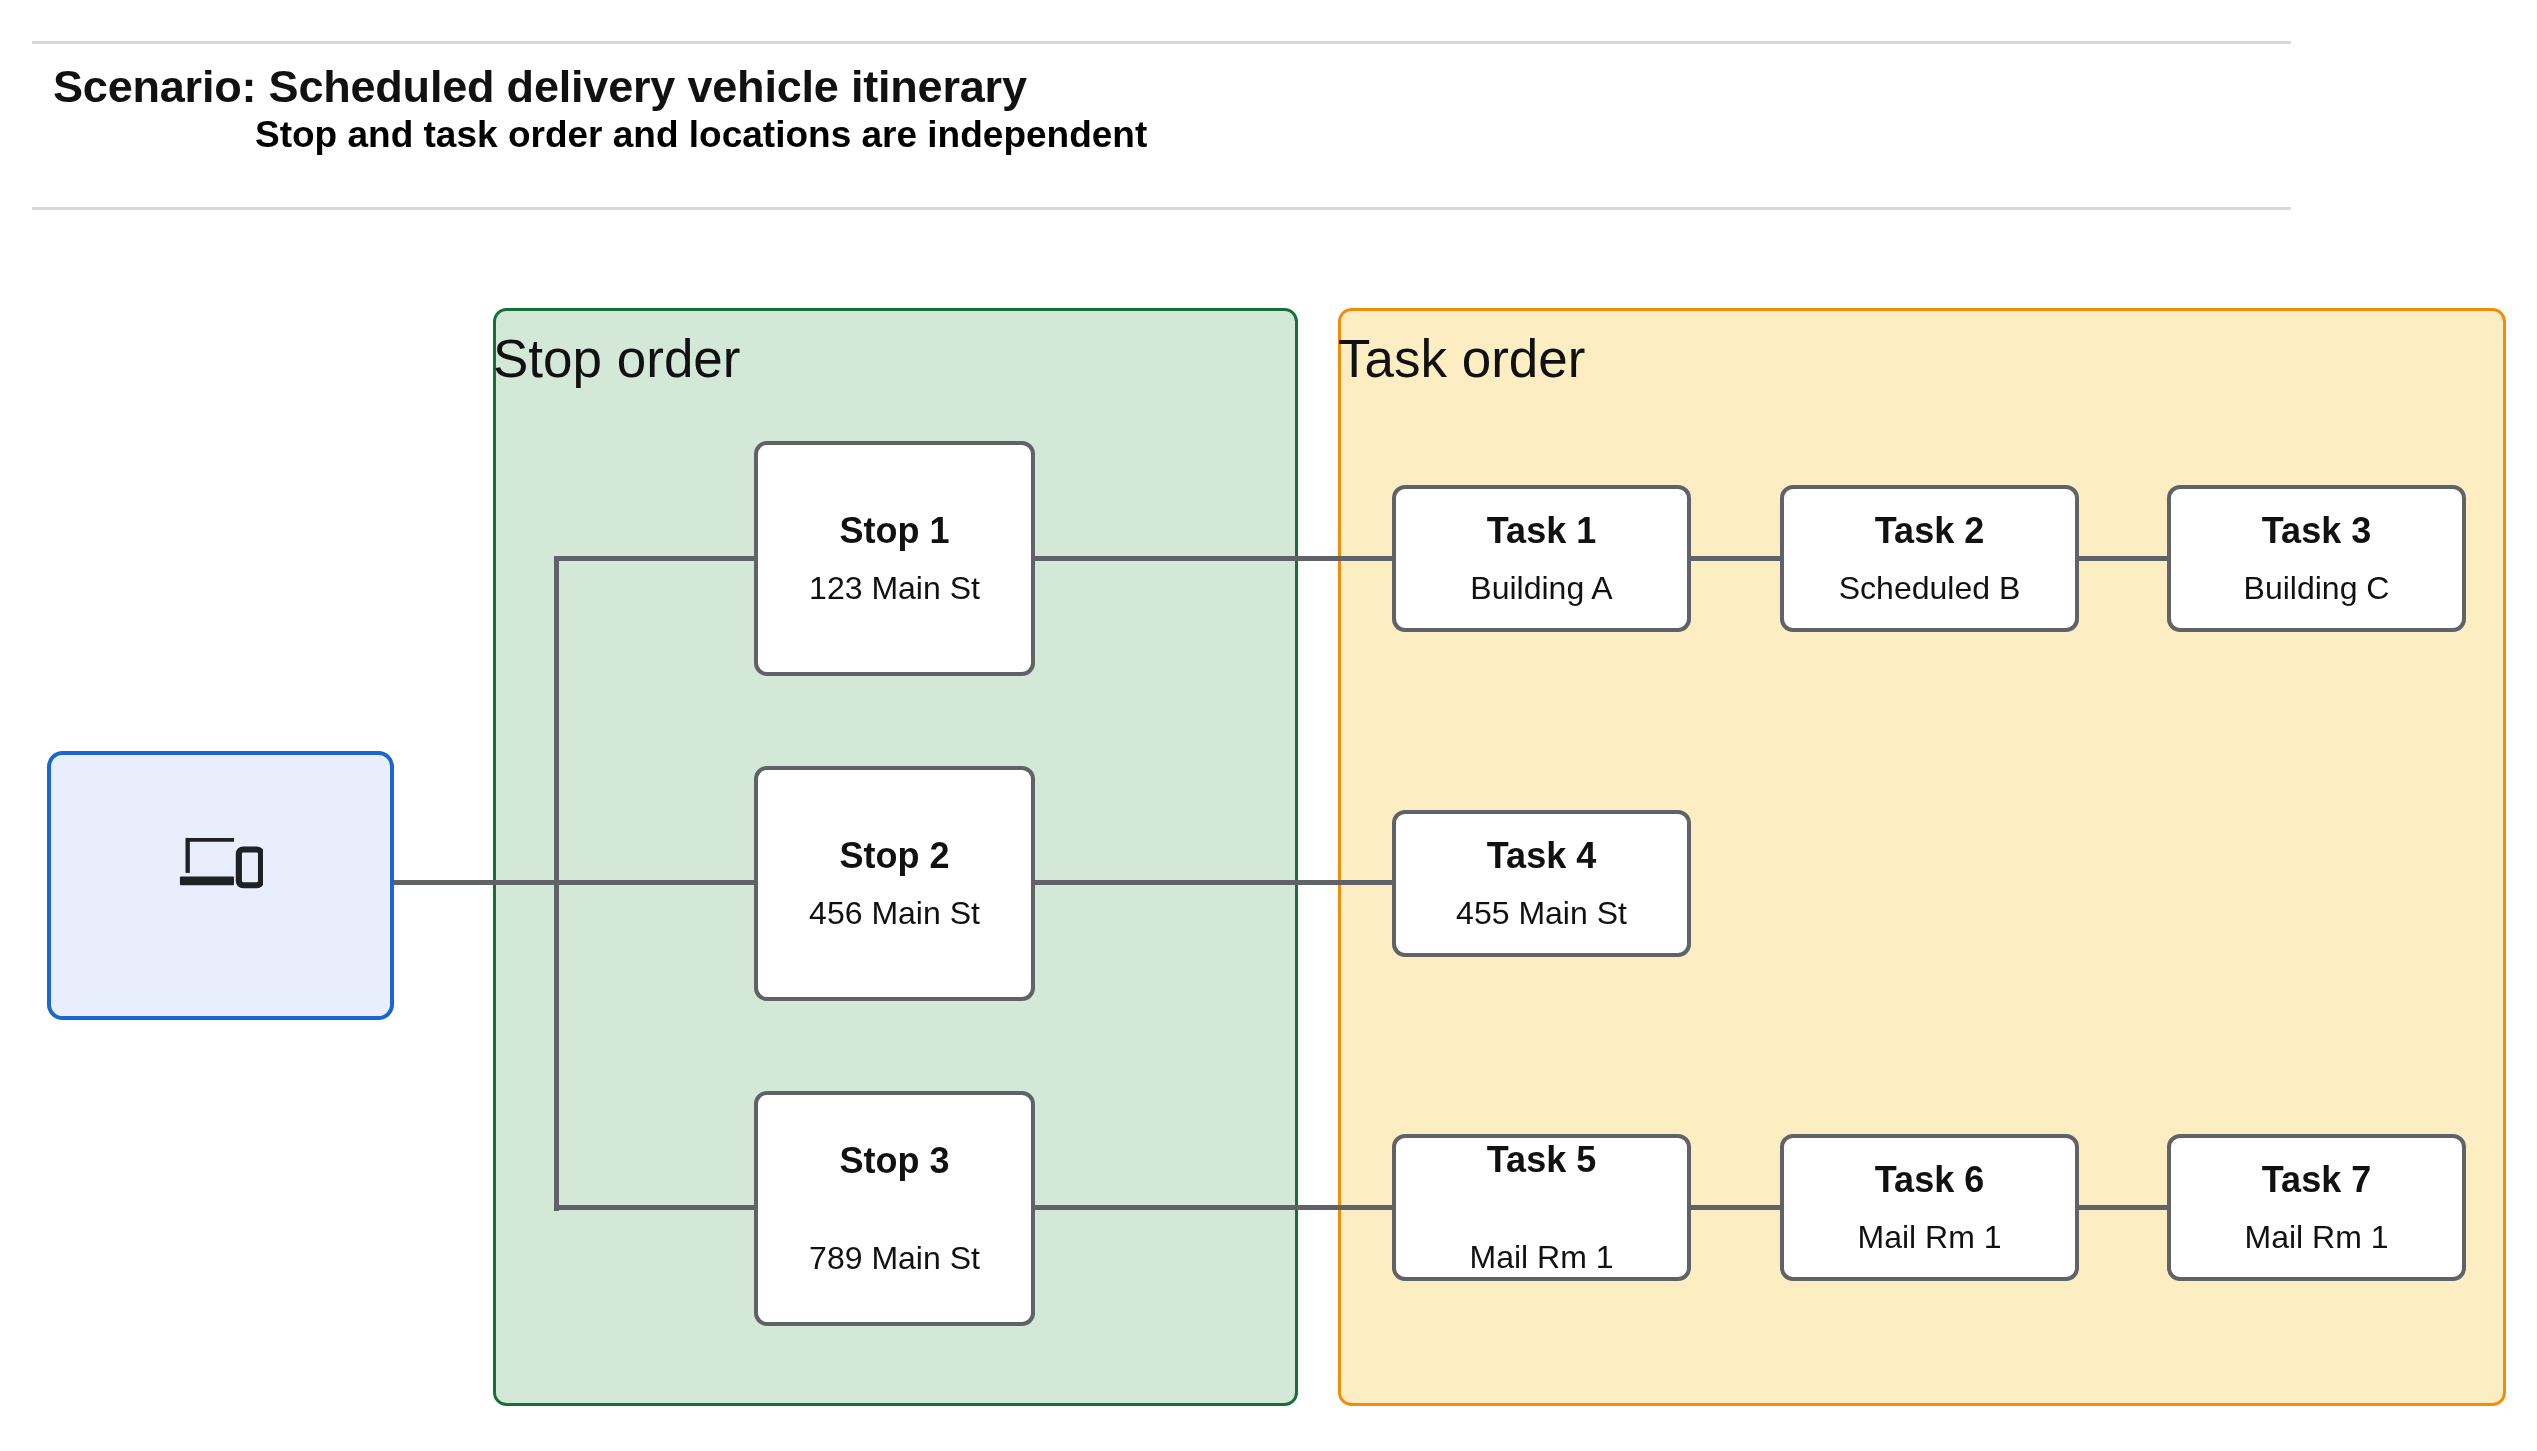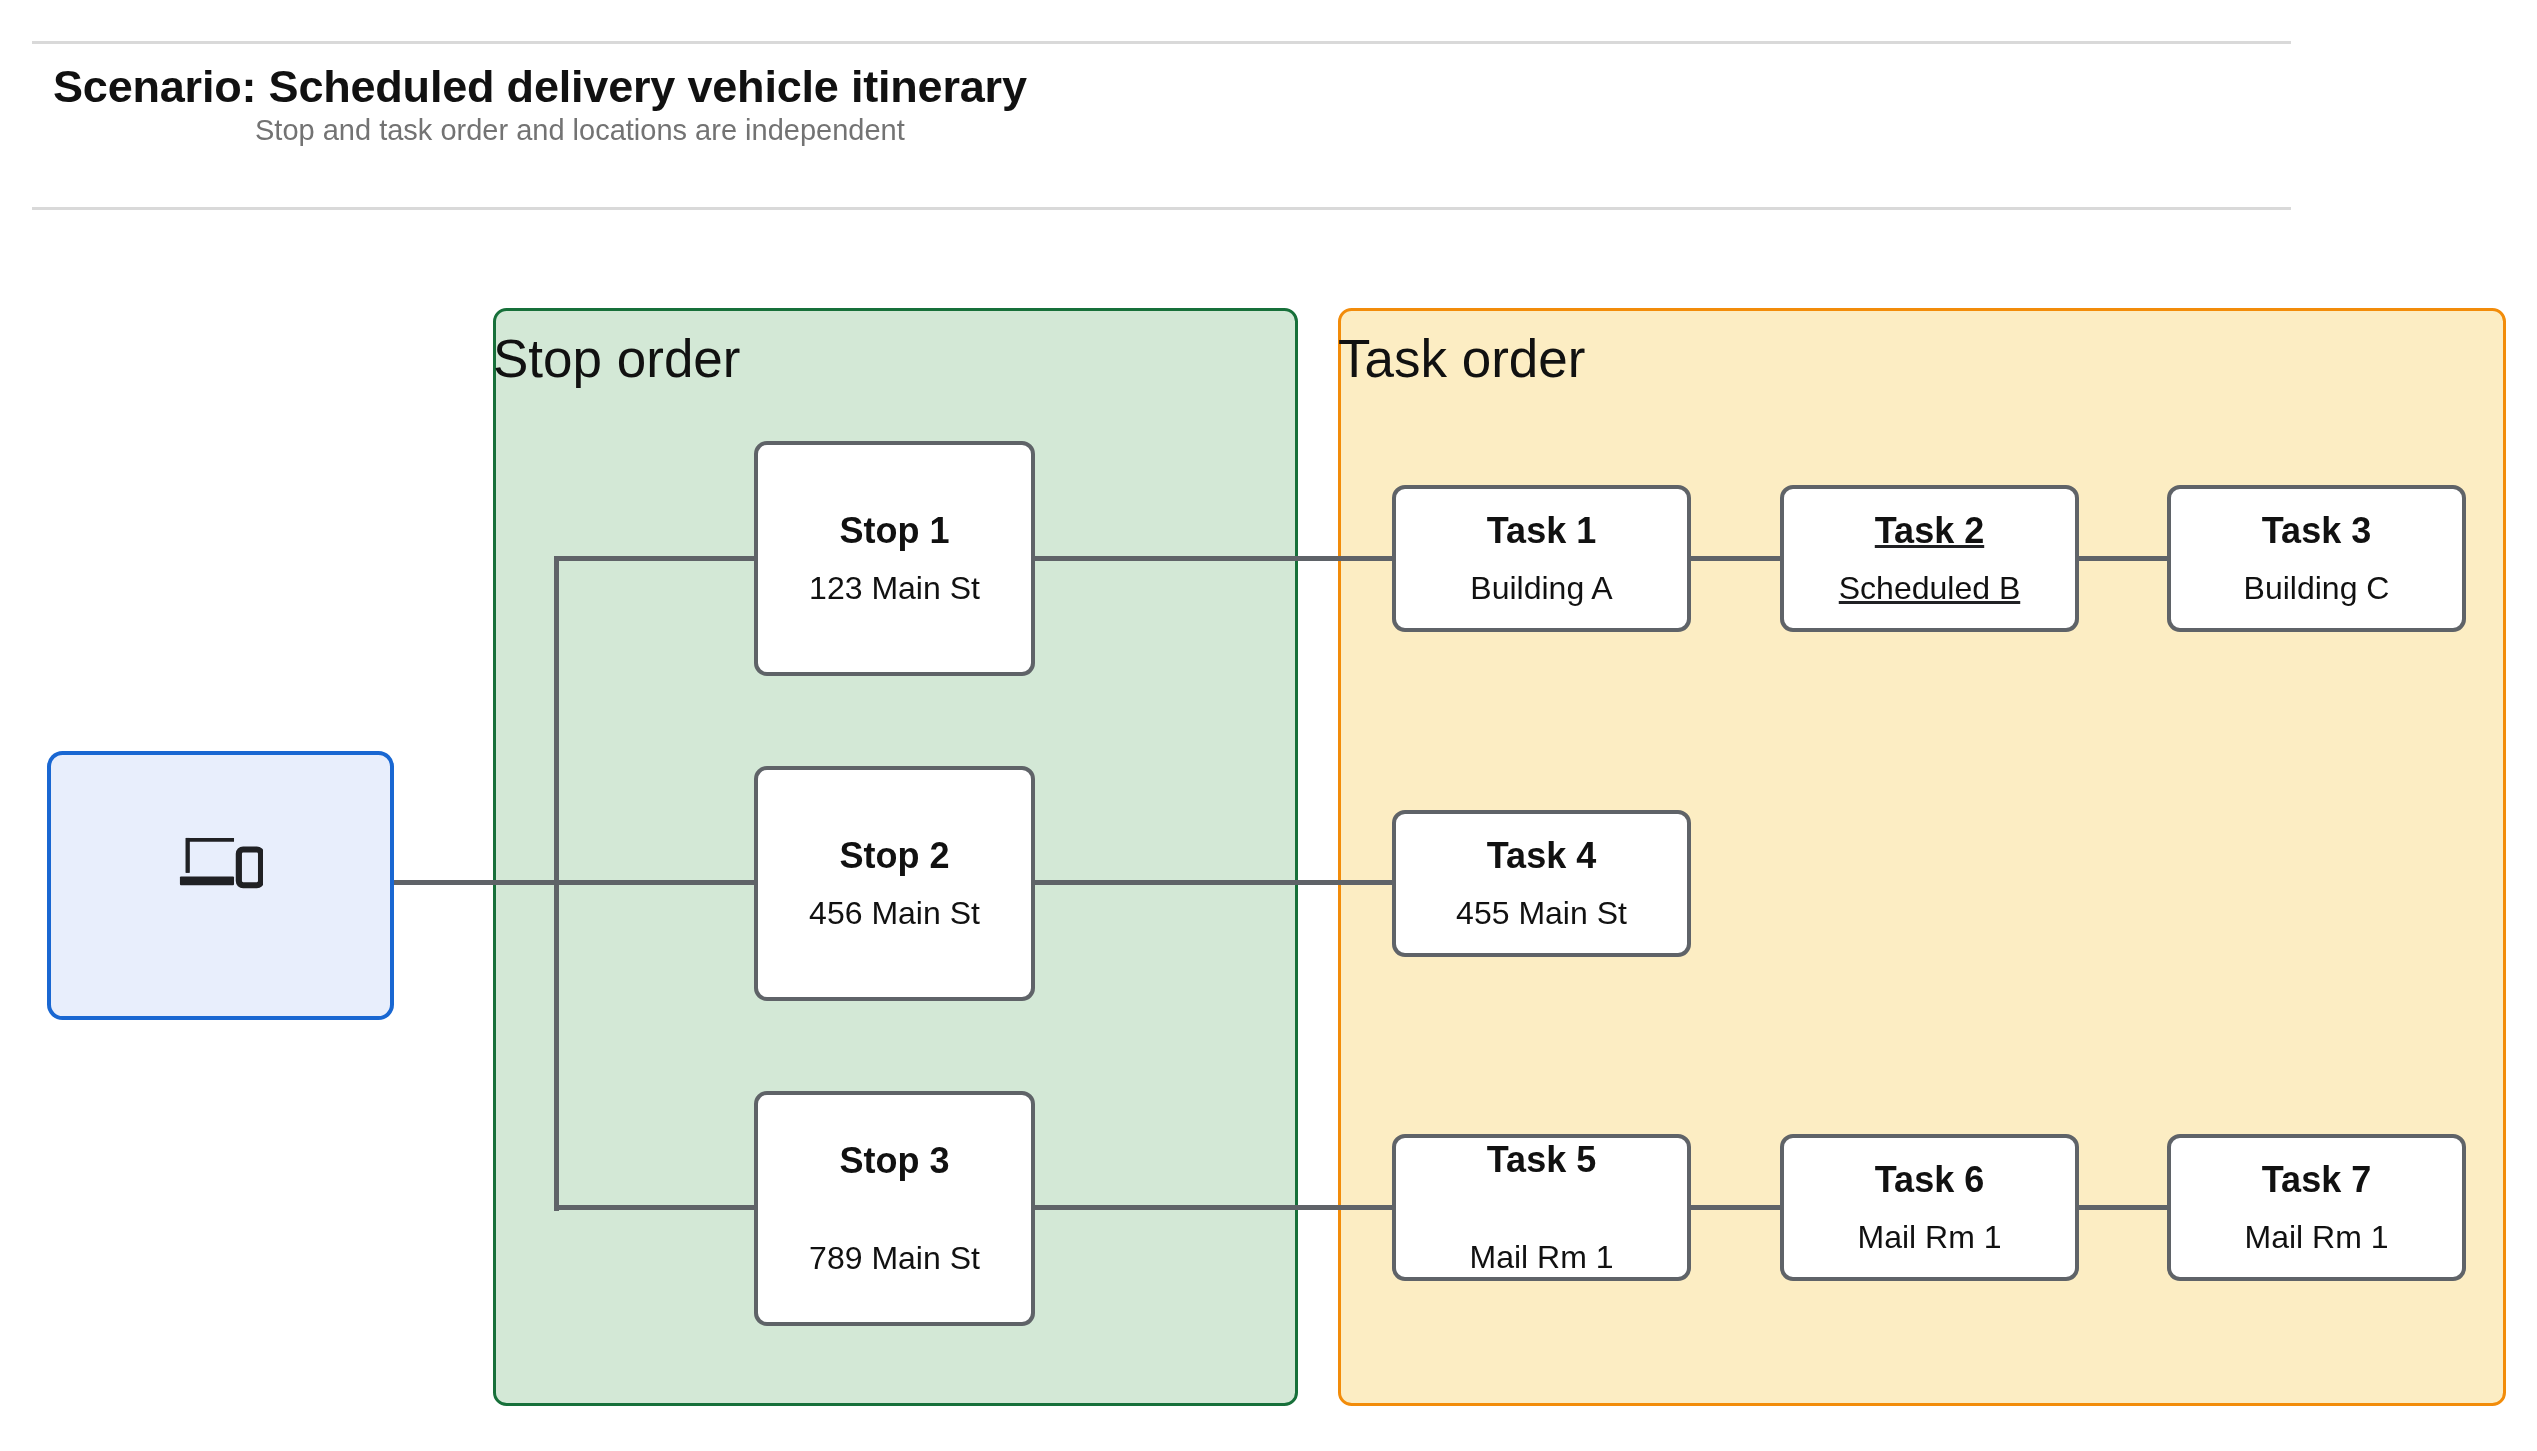--- a/index.html
+++ b/index.html
@@ -18,22 +18,22 @@
   .rule.top{top:41px;}
   .rule.bottom{top:207px;}
 
   .title{
     position:absolute;left:45px;top:61px;
     font-size:45px;font-weight:700;letter-spacing:-0.2px;
     color:#111111;white-space:nowrap;
   }
   .subtitle{
     position:absolute;left:247px;top:114px;
-    font-size:29px;font-weight:400;
-    color:#737373;white-space:nowrap;
+    font-size:37px;font-weight:700;
+    color:#000000;white-space:nowrap;
   }
 
   
   .panel{
     position:absolute;border-radius:13.6px;box-sizing:border-box;
   }
   .panel-title{
     position:absolute;top:328px;
     font-size:53px;font-weight:400;color:#111111;
     text-align:left;white-space:nowrap;
@@ -143,21 +143,21 @@
   </div>
   <div class="node stop-node" style="top:1091px;gap:41px;">
     <div class="node-title">Stop 3</div>
     <div class="node-sub">789 Main St</div>
   </div>
 
   <div class="node task-node" style="left:1384px;top:485px;">
     <div class="node-title">Task 1</div>
     <div class="node-sub">Building A</div>
   </div>
-  <div class="node task-node" style="left:1772px;top:485px;text-decoration:underline;">
+  <div class="node task-node" style="left:1772px;top:485px;">
     <div class="node-title">Task 2</div>
     <div class="node-sub">Scheduled B</div>
   </div>
   <div class="node task-node" style="left:2159px;top:485px;">
     <div class="node-title">Task 3</div>
     <div class="node-sub">Building C</div>
   </div>
 
   <div class="node task-node" style="left:1384px;top:810px;">
     <div class="node-title">Task 4</div>

